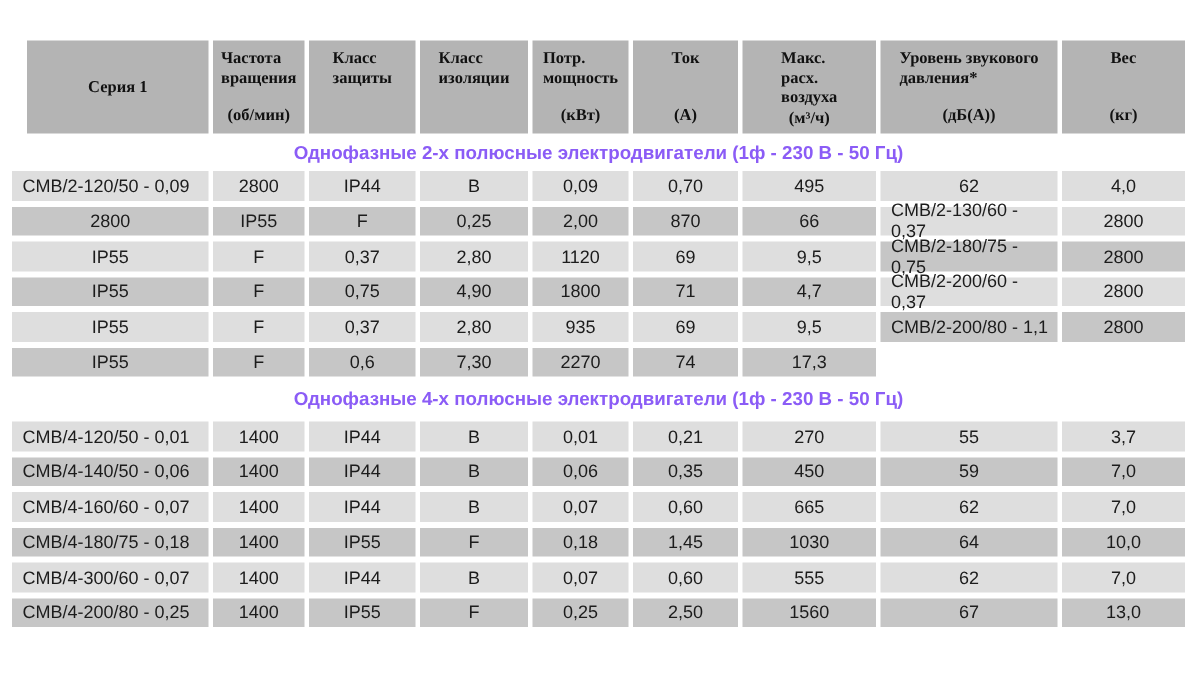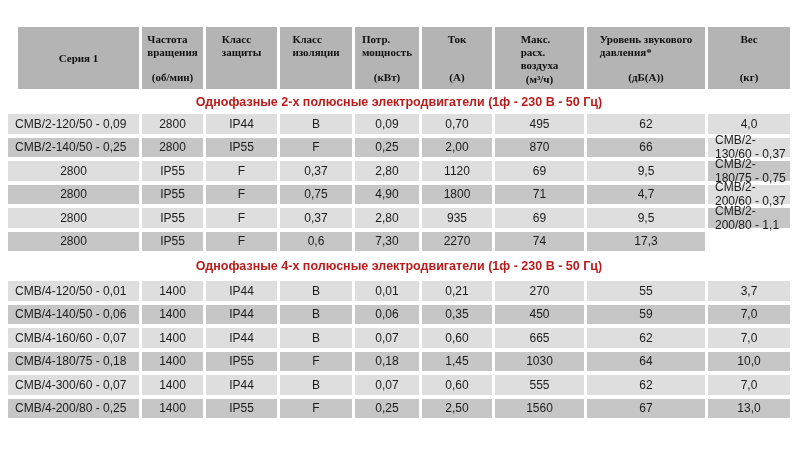--- a/index.html
+++ b/index.html
@@ -41,21 +41,21 @@
   }
   .hcell.vcenter { justify-content: center; margin-left: 10px; }
   .hcell .t, .hcell .u { white-space: pre-line; }
   .section-title {
     height: 25px;
     display: flex;
     align-items: center;
     justify-content: center;
     font-weight: bold;
     font-size: 12.5px;
-    color: #b91c1c;
+    color: #8b5cf6;
   }
   .section-title.tall { height: 30px; }
   .rows {
     grid-auto-rows: 19.5px;
     row-gap: 4px;
     border-radius: 24px;
   }
   .cell {
     display: flex;
     align-items: center;
@@ -119,21 +119,20 @@
         <div class="grid rows">
           <div class="cell name lt">CMB/2-120/50 - 0,09</div>
           <div class="cell lt">2800</div>
           <div class="cell lt">IP44</div>
           <div class="cell lt">B</div>
           <div class="cell lt">0,09</div>
           <div class="cell lt">0,70</div>
           <div class="cell lt">495</div>
           <div class="cell lt">62</div>
           <div class="cell lt">4,0</div>
-          <div class="cell name dk">CMB/2-140/50 - 0,25</div>
           <div class="cell dk">2800</div>
           <div class="cell dk">IP55</div>
           <div class="cell dk">F</div>
           <div class="cell dk">0,25</div>
           <div class="cell dk">2,00</div>
           <div class="cell dk">870</div>
           <div class="cell dk">66</div>
           <div class="cell name lt">CMB/2-130/60 - 0,37</div>
           <div class="cell lt">2800</div>
           <div class="cell lt">IP55</div>

